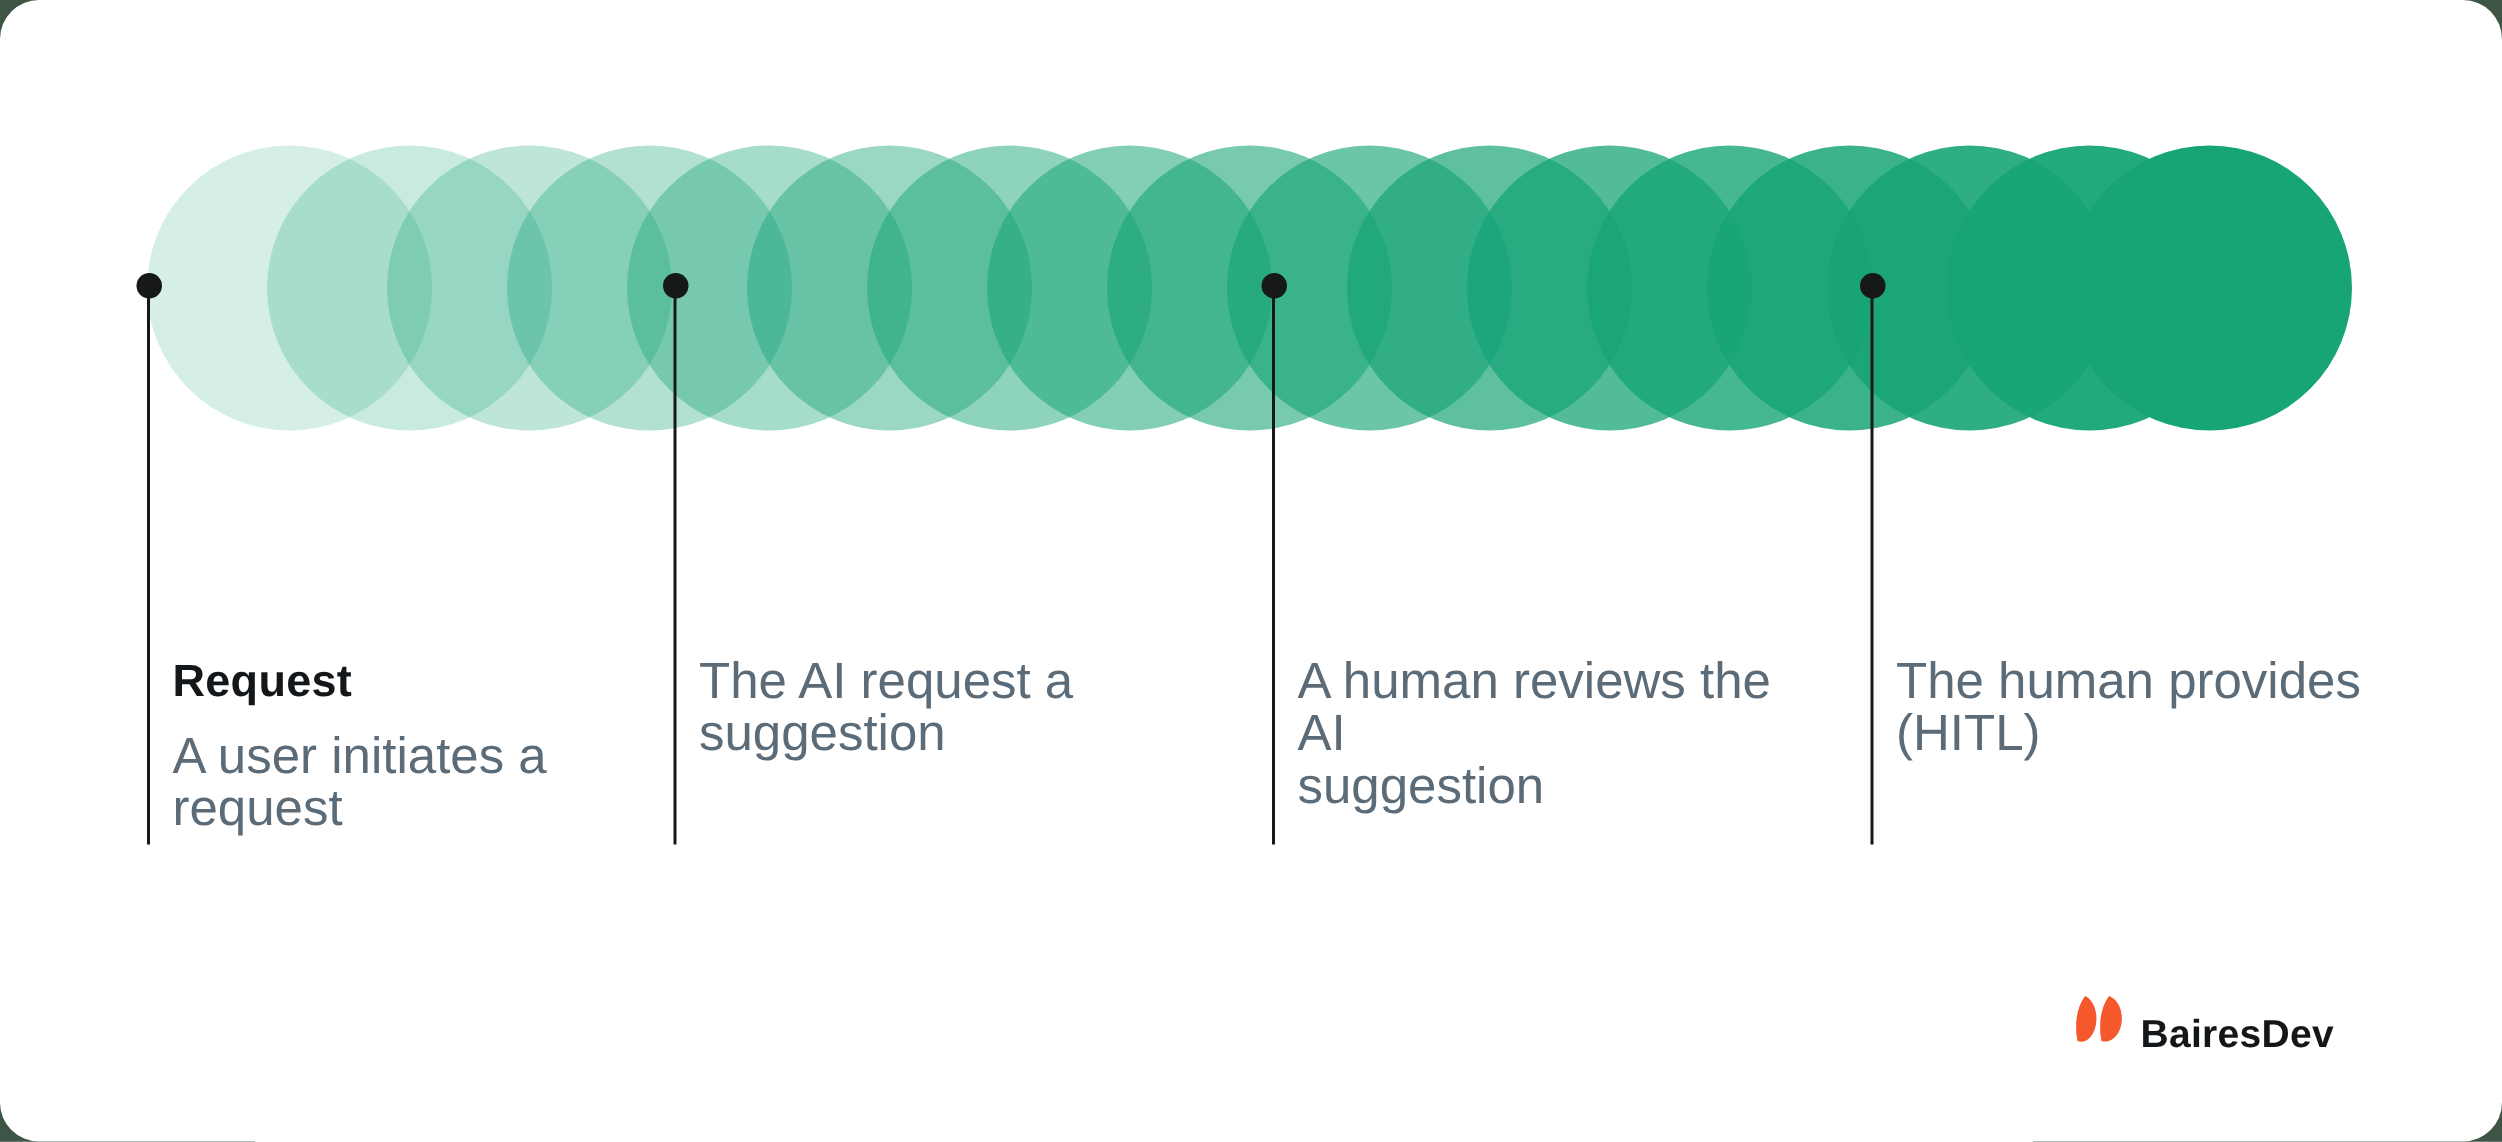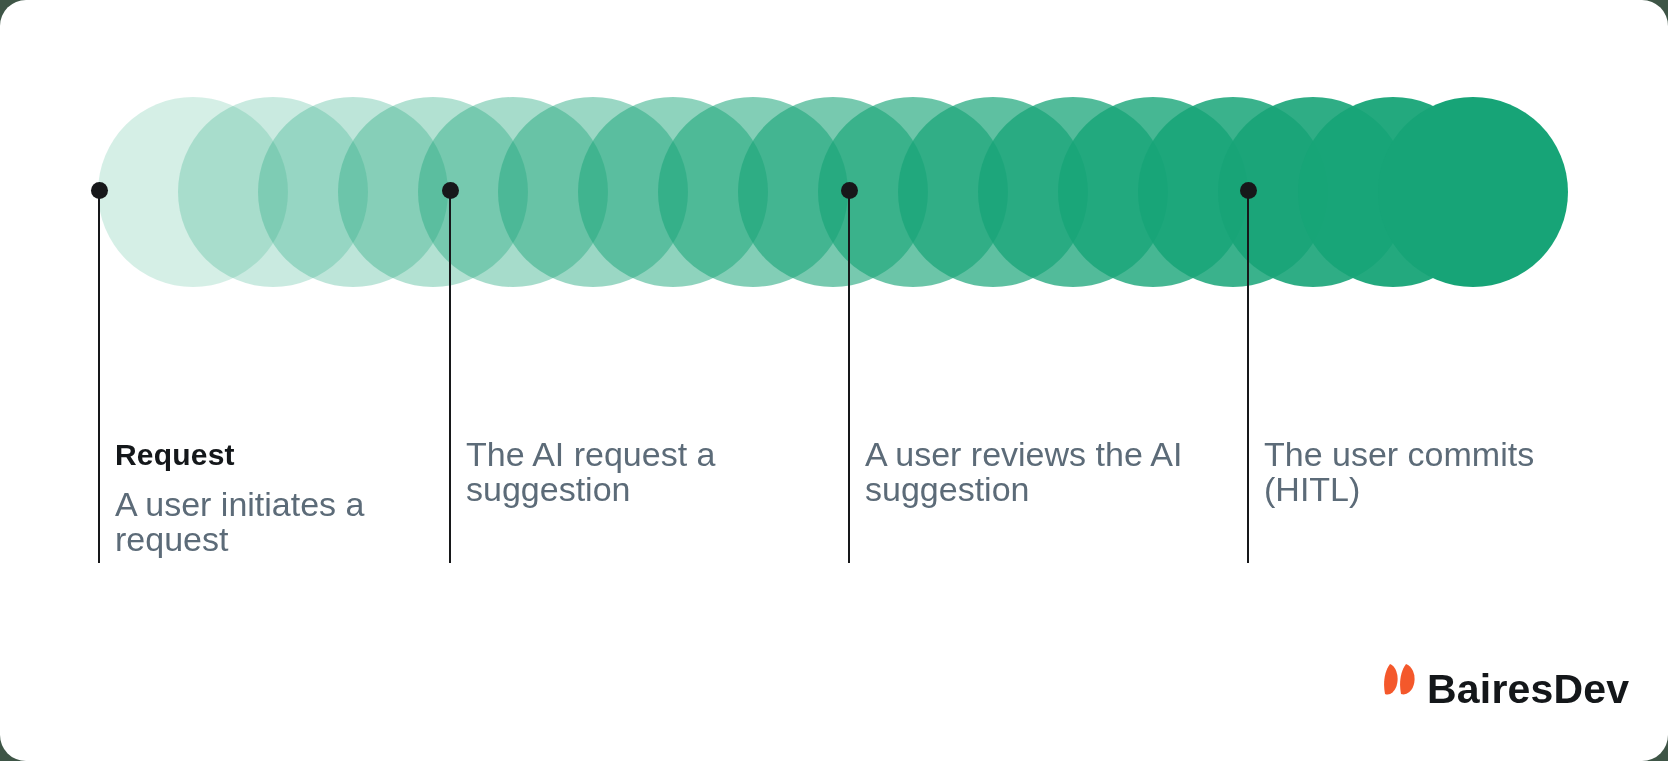--- a/index.html
+++ b/index.html
@@ -76,21 +76,21 @@
   .logo {
     position: absolute;
     left: 1381px;
     top: 662px;
     height: 34px;
     display: flex;
     align-items: center;
     gap: 8px;
   }
   .logo-text {
-    font-size: 41px;
+    font-size: 26px;
     font-weight: 700;
     color: #14171A;
     letter-spacing: 0.2px;
     margin-top: 20px;
   }
 </style>
 </head>
 <body>
 
 <div class="card">
@@ -131,30 +131,30 @@
     <div class="stage-text">
       <p class="stage-desc">The AI request a
 suggestion</p>
     </div>
   </div>
 
   <div class="stage" id="stage-2" style="left: 849px;">
     <div class="stage-line"></div>
     <div class="stage-dot"></div>
     <div class="stage-text">
-      <p class="stage-desc">A user reviews the AI
+      <p class="stage-desc">A human reviews the AI
 suggestion</p>
     </div>
   </div>
 
   <div class="stage" id="stage-3" style="left: 1248px;">
     <div class="stage-line"></div>
     <div class="stage-dot"></div>
     <div class="stage-text">
-      <p class="stage-desc">The user commits
+      <p class="stage-desc">The human provides
 (HITL)</p>
     </div>
   </div>
 
   <div class="logo">
     <svg width="38" height="34" viewBox="0 0 38 34" aria-hidden="true">
       <g fill="#F4582B">
         <path d="M4 32 C2 22 3 10 9 2 A10 15.3 0 0 1 4 32 Z"></path>
         <path d="M20 32 C18 22 19 10 25 2 A11 15.3 0 0 1 20 32 Z"></path>
       </g>

